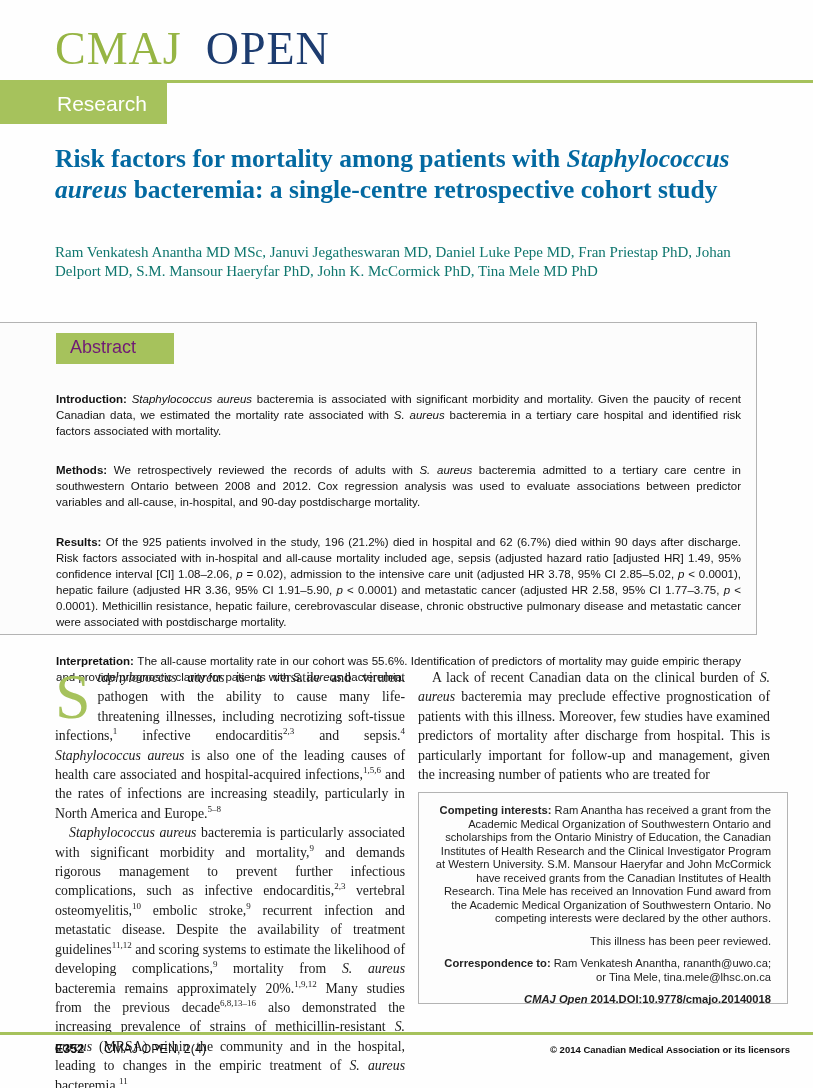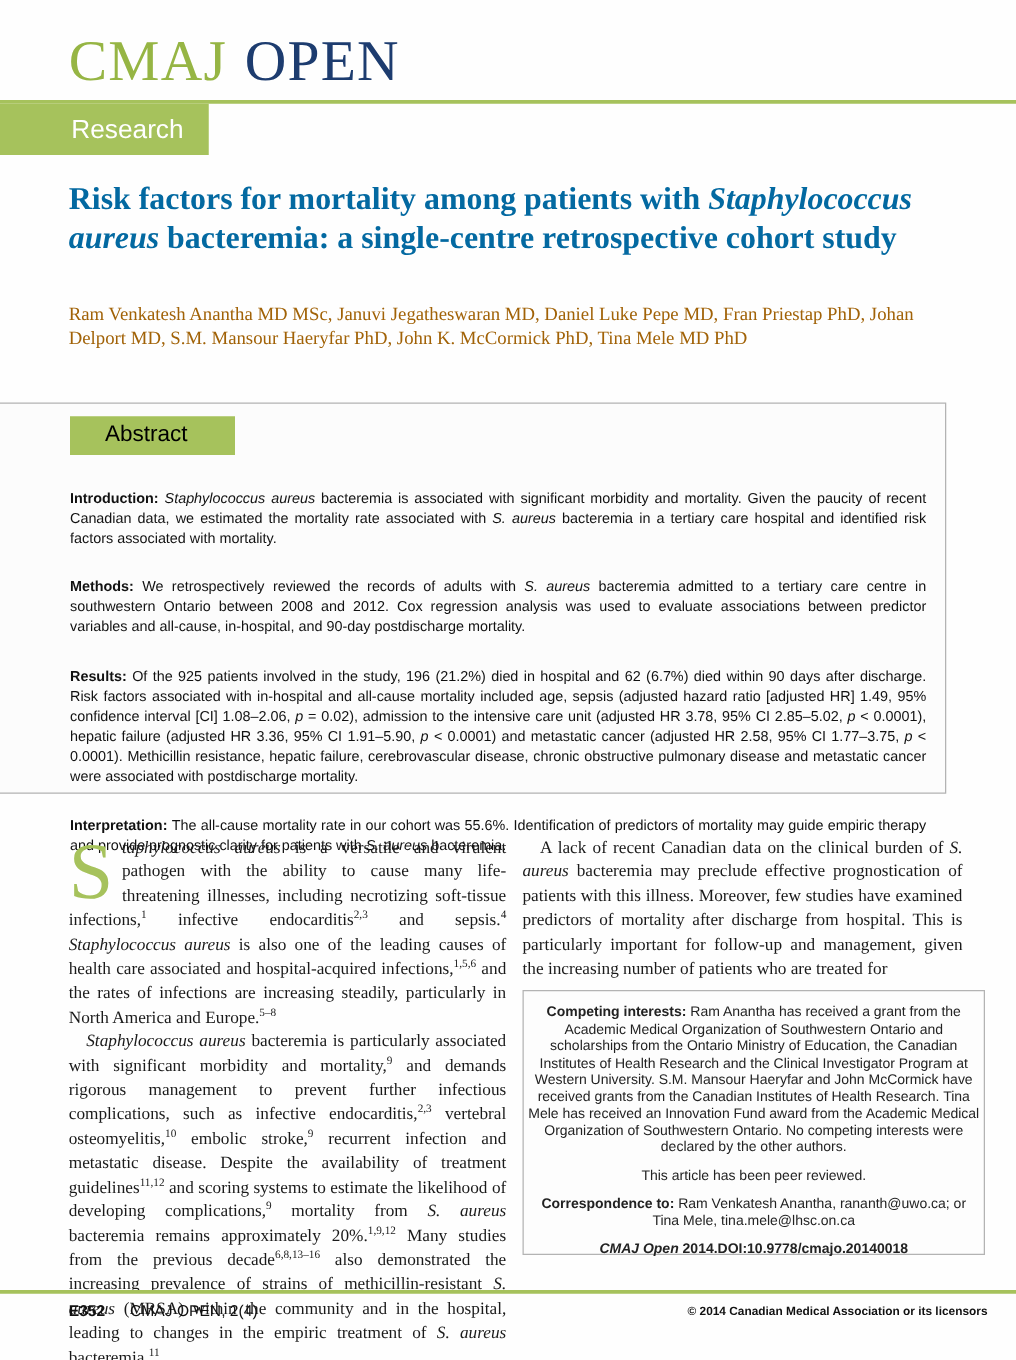--- a/index.html
+++ b/index.html
@@ -19,21 +19,21 @@
     font-family:"Liberation Serif", serif;
     color:var(--text-dark);
   }
   
   .logo{
     position:absolute;left:55px;top:22px;
     font-family:"Liberation Serif", serif;
     font-size:46px;letter-spacing:1px;white-space:nowrap;
   }
   .logo .cmaj{color:var(--logo-green);}
-  .logo .open{color:var(--navy);margin-left:14px;}
+  .logo .open{color:var(--navy);margin-left:24px;}
   .top-rule{
     position:absolute;left:0;top:80px;width:813px;height:3px;
     background:var(--brand-green);
   }
   .research-banner{
     position:absolute;left:0;top:83px;width:167px;height:41px;
     background:var(--brand-green);
     color:#ffffff;
     font-family:"Liberation Sans", sans-serif;
     font-size:21px;
@@ -41,36 +41,36 @@
     padding-left:57px;
   }
   
   .article-title{
     position:absolute;left:55px;top:143px;width:712px;
     font-size:25.5px;font-weight:bold;line-height:31px;
     color:#0369a1;
   }
   .authors{
     position:absolute;left:55px;top:243px;width:705px;
-    font-size:15px;line-height:18.5px;color:#a16207;
+    font-size:15px;line-height:18.5px;color:#0f766e;
   }
   
   .abstract-box{
     position:absolute;left:-10px;top:322px;width:767px;height:313px;
     border:1px solid var(--border-gray);
     background:#fcfcfc;
     padding:10px 15px 0 65px;
   }
   .abstract-label{
     display:inline-block;
     background:var(--brand-green);
-    color:#000000;
+    color:#701a75;
     font-family:"Liberation Sans", sans-serif;
     font-size:18px;
-    padding:4px 38px 6px 28px;
+    padding:4px 38px 6px 14px;
     margin-bottom:4px;
   }
   .abstract-box p{
     font-family:"Liberation Sans", sans-serif;
     font-size:11.5px;line-height:16.1px;
     text-align:justify;
     margin-top:23px;color:#111;
   }
   
   .col{
@@ -87,24 +87,24 @@
     font-size:64px;line-height:50px;
     padding:4px 7px 0 0;
     font-family:"Liberation Serif", serif;
   }
   sup{font-size:9px;line-height:0;vertical-align:super;}
   
   .info-box{
     position:absolute;left:418px;top:792px;width:370px;height:212px;
     border:1px solid var(--border-gray);
     background:#fdfdfd;
-    padding:11px 3px;
+    padding:11px 16px;
     font-family:"Liberation Sans", sans-serif;
     font-size:11.2px;line-height:13.5px;
-    text-align:center;color:#222;
+    text-align:right;color:#222;
   }
   .info-box p{margin-bottom:9px;}
   
   .bottom-rule{
     position:absolute;left:0;top:1032px;width:813px;height:3px;
     background:var(--brand-green);
   }
   .footer{
     position:absolute;left:0;top:1042px;width:813px;height:20px;
     font-family:"Liberation Sans", sans-serif;
@@ -143,21 +143,21 @@
     <p><span class="dropcap">S</span><span><span style="font-style: italic;">taphylococcus aureus</span><span> is a versatile and virulent pathogen with the ability to cause many life-threatening illnesses, including necrotizing soft-tissue infections,</span><sup>1</sup><span> infective endocarditis</span><sup>2,3</sup><span> and sepsis.</span><sup>4</sup><span> </span><span style="font-style: italic;">Staphylococcus aureus</span><span> is also one of the leading causes of health care associated and hospital-acquired infections,</span><sup>1,5,6</sup><span> and the rates of infections are increasing steadily, particularly in North America and Europe.</span><sup>5–8</sup></span></p>
     <p class="indent"><span style="font-style: italic;">Staphylococcus aureus</span><span> bacteremia is particularly associated with significant morbidity and mortality,</span><sup>9</sup><span> and demands rigorous management to prevent further infectious complications, such as infective endocarditis,</span><sup>2,3</sup><span> vertebral osteomyelitis,</span><sup>10</sup><span> embolic stroke,</span><sup>9</sup><span> recurrent infection and metastatic disease. Despite the availability of treatment guidelines</span><sup>11,12</sup><span> and scoring systems to estimate the likelihood of developing complications,</span><sup>9</sup><span> mortality from </span><span style="font-style: italic;">S. aureus</span><span> bacteremia remains approximately 20%.</span><sup>1,9,12</sup><span> Many studies from the previous decade</span><sup>6,8,13–16</sup><span> also demonstrated the increasing prevalence of strains of methicillin-resistant </span><span style="font-style: italic;">S. aureus</span><span> (MRSA) within the community and in the hospital, leading to changes in the empiric treatment of </span><span style="font-style: italic;">S. aureus</span><span> bacteremia.</span><sup>11</sup></p>
   </div>
 
   <div class="col col-right">
     <p class="indent"><span>A lack of recent Canadian data on the clinical burden of </span><span style="font-style: italic;">S. aureus</span><span> bacteremia may preclude effective prognostication of patients with this illness. Moreover, few studies have examined predictors of mortality after discharge from hospital. This is particularly important for follow-up and management, given the increasing number of patients who are treated for</span></p>
   </div>
 
   <div class="info-box">
     <p><span style="font-weight: bold;">Competing interests: </span><span>Ram Anantha has received a grant from the Academic Medical Organization of Southwestern Ontario and scholarships from the Ontario Ministry of Education, the Canadian Institutes of Health Research and the Clinical Investigator Program at Western University. S.M. Mansour Haeryfar and John McCormick have received grants from the Canadian Institutes of Health Research. Tina Mele has received an Innovation Fund award from the Academic Medical Organization of Southwestern Ontario. No competing interests were declared by the other authors.</span></p>
-    <p><span>This article has been peer reviewed.</span></p>
+    <p><span>This illness has been peer reviewed.</span></p>
     <p><span style="font-weight: bold;">Correspondence to: </span><span>Ram Venkatesh Anantha, rananth@uwo.ca; or Tina Mele, tina.mele@lhsc.on.ca</span></p>
     <p><span style="font-style: italic; font-weight: bold;">CMAJ Open</span><span style="font-weight: bold; margin-top: 20px;"> 2014.DOI:10.9778/cmajo.20140018</span></p>
   </div>
 
   <div class="bottom-rule"></div>
   <div class="footer">
     <span class="page-num">E352</span>
     <span class="journal-ref">CMAJ OPEN, 2(4)</span>
     <span class="copyright">© 2014 Canadian Medical Association or its licensors</span>
   </div>

